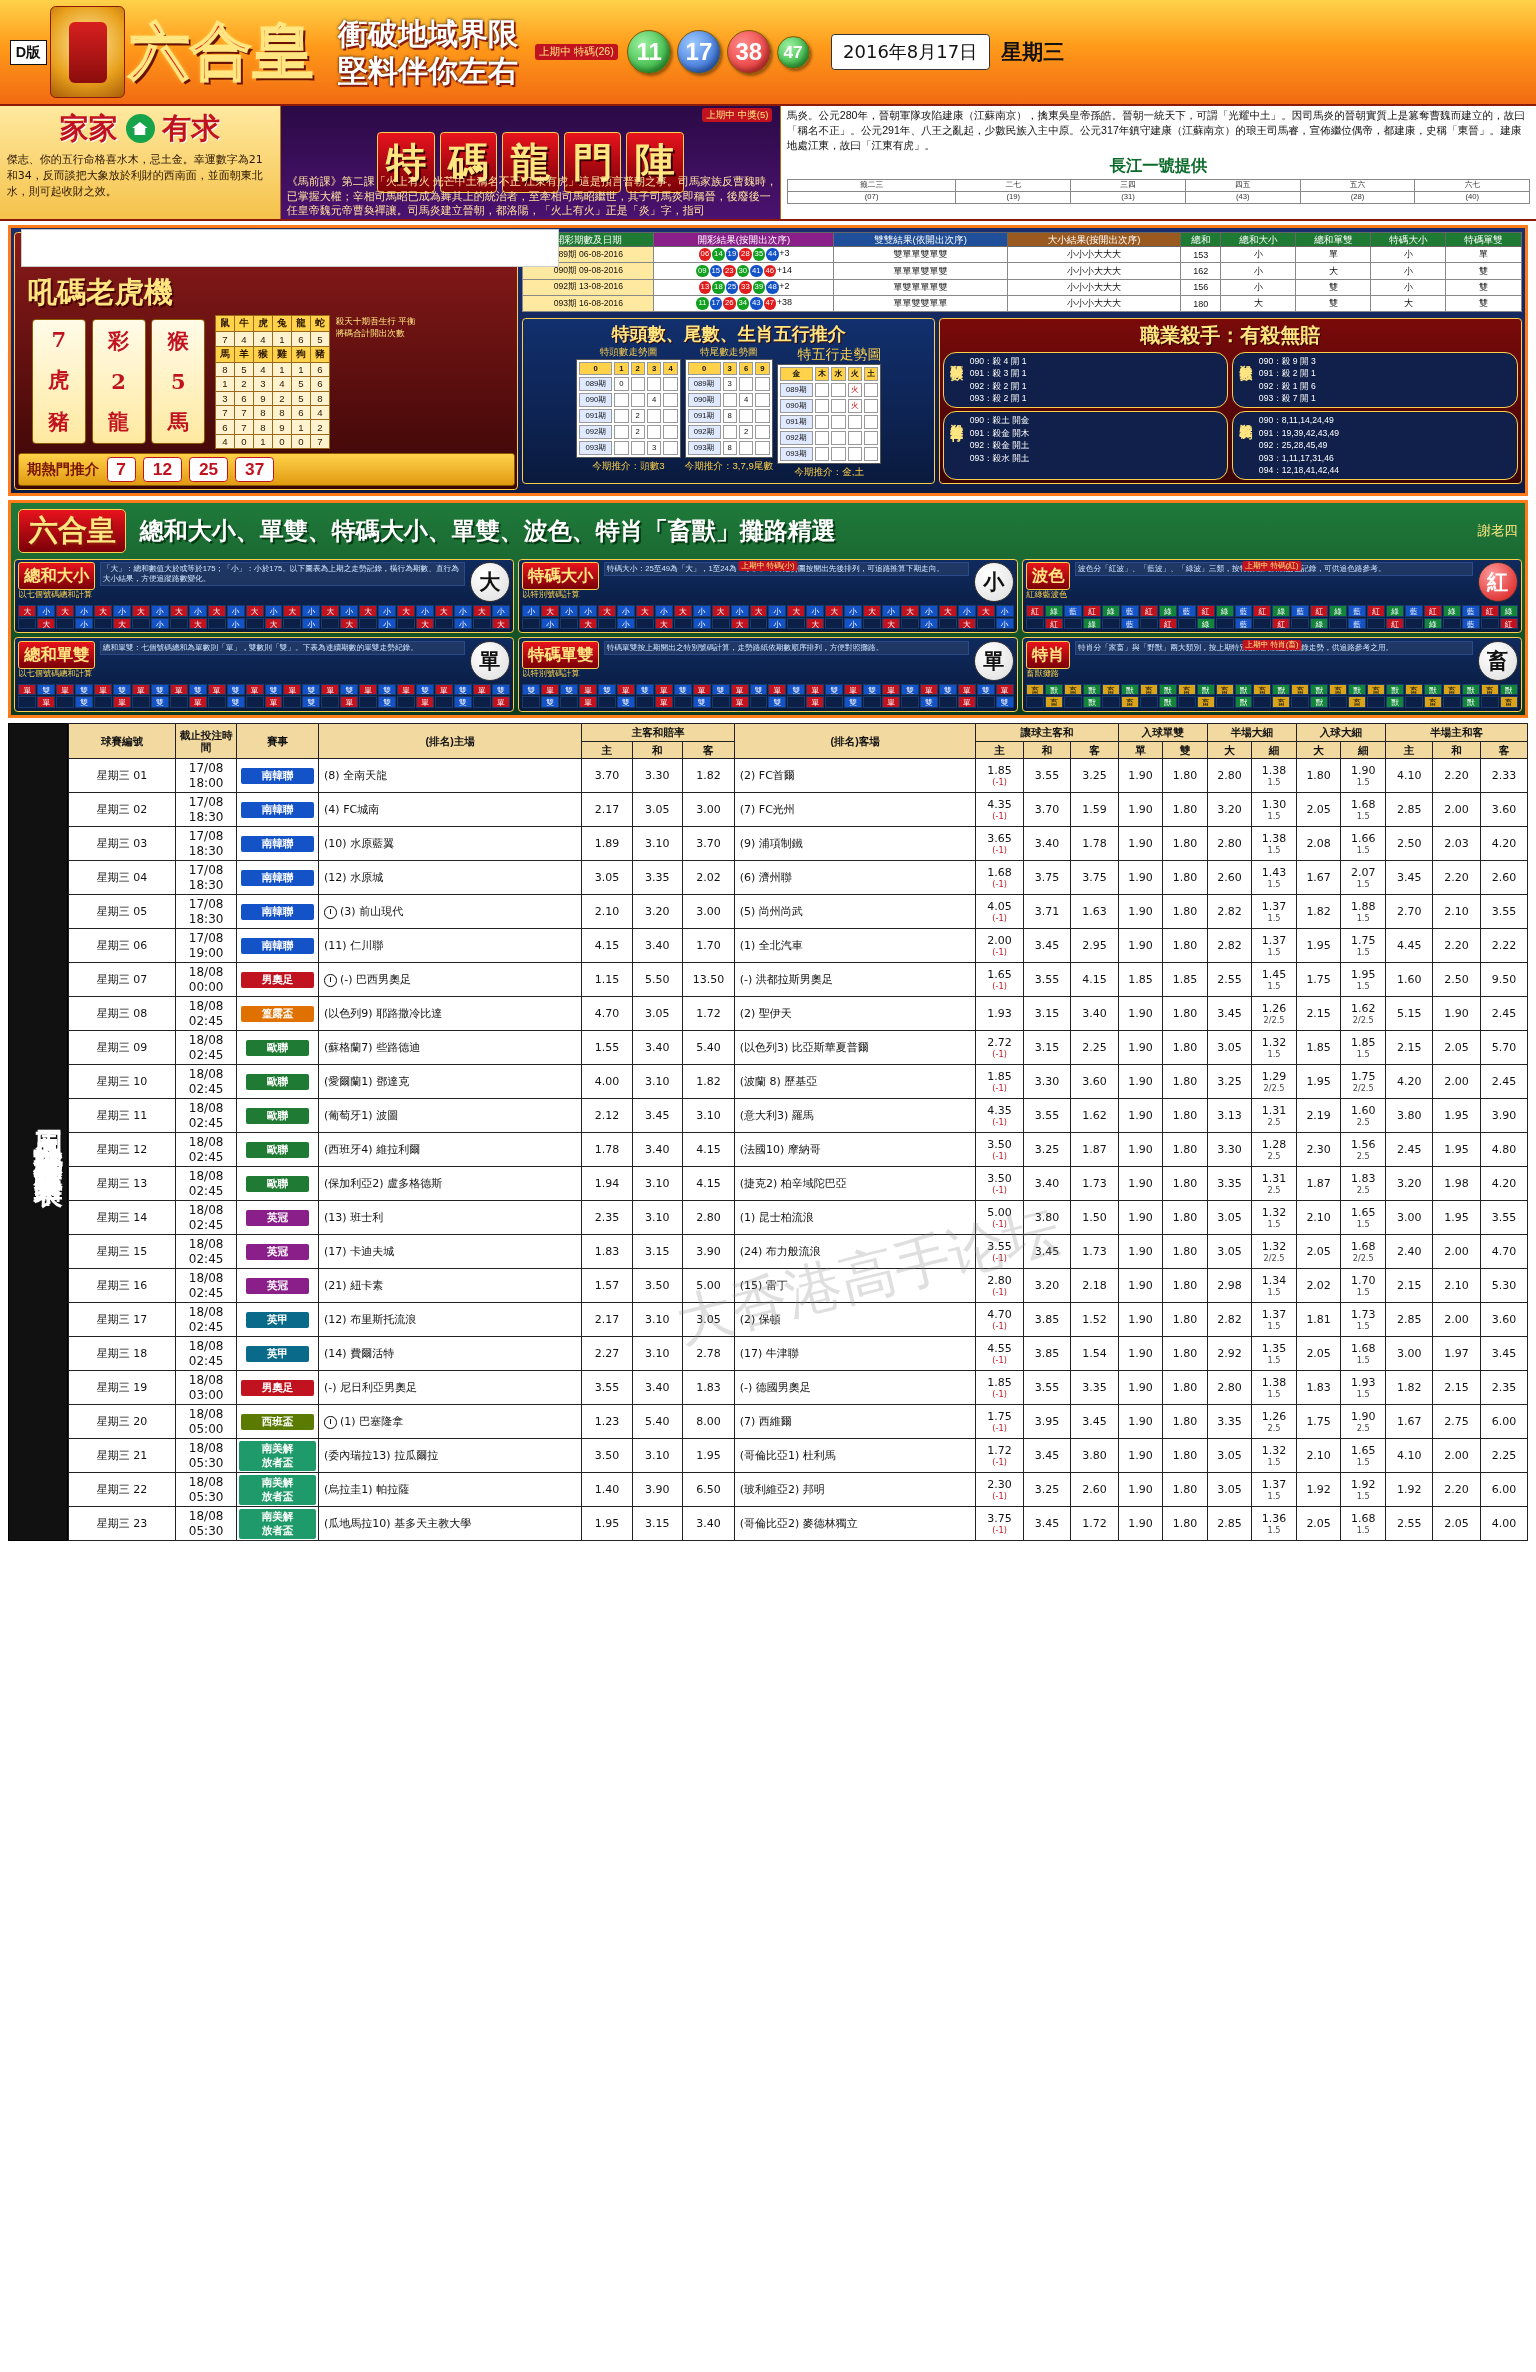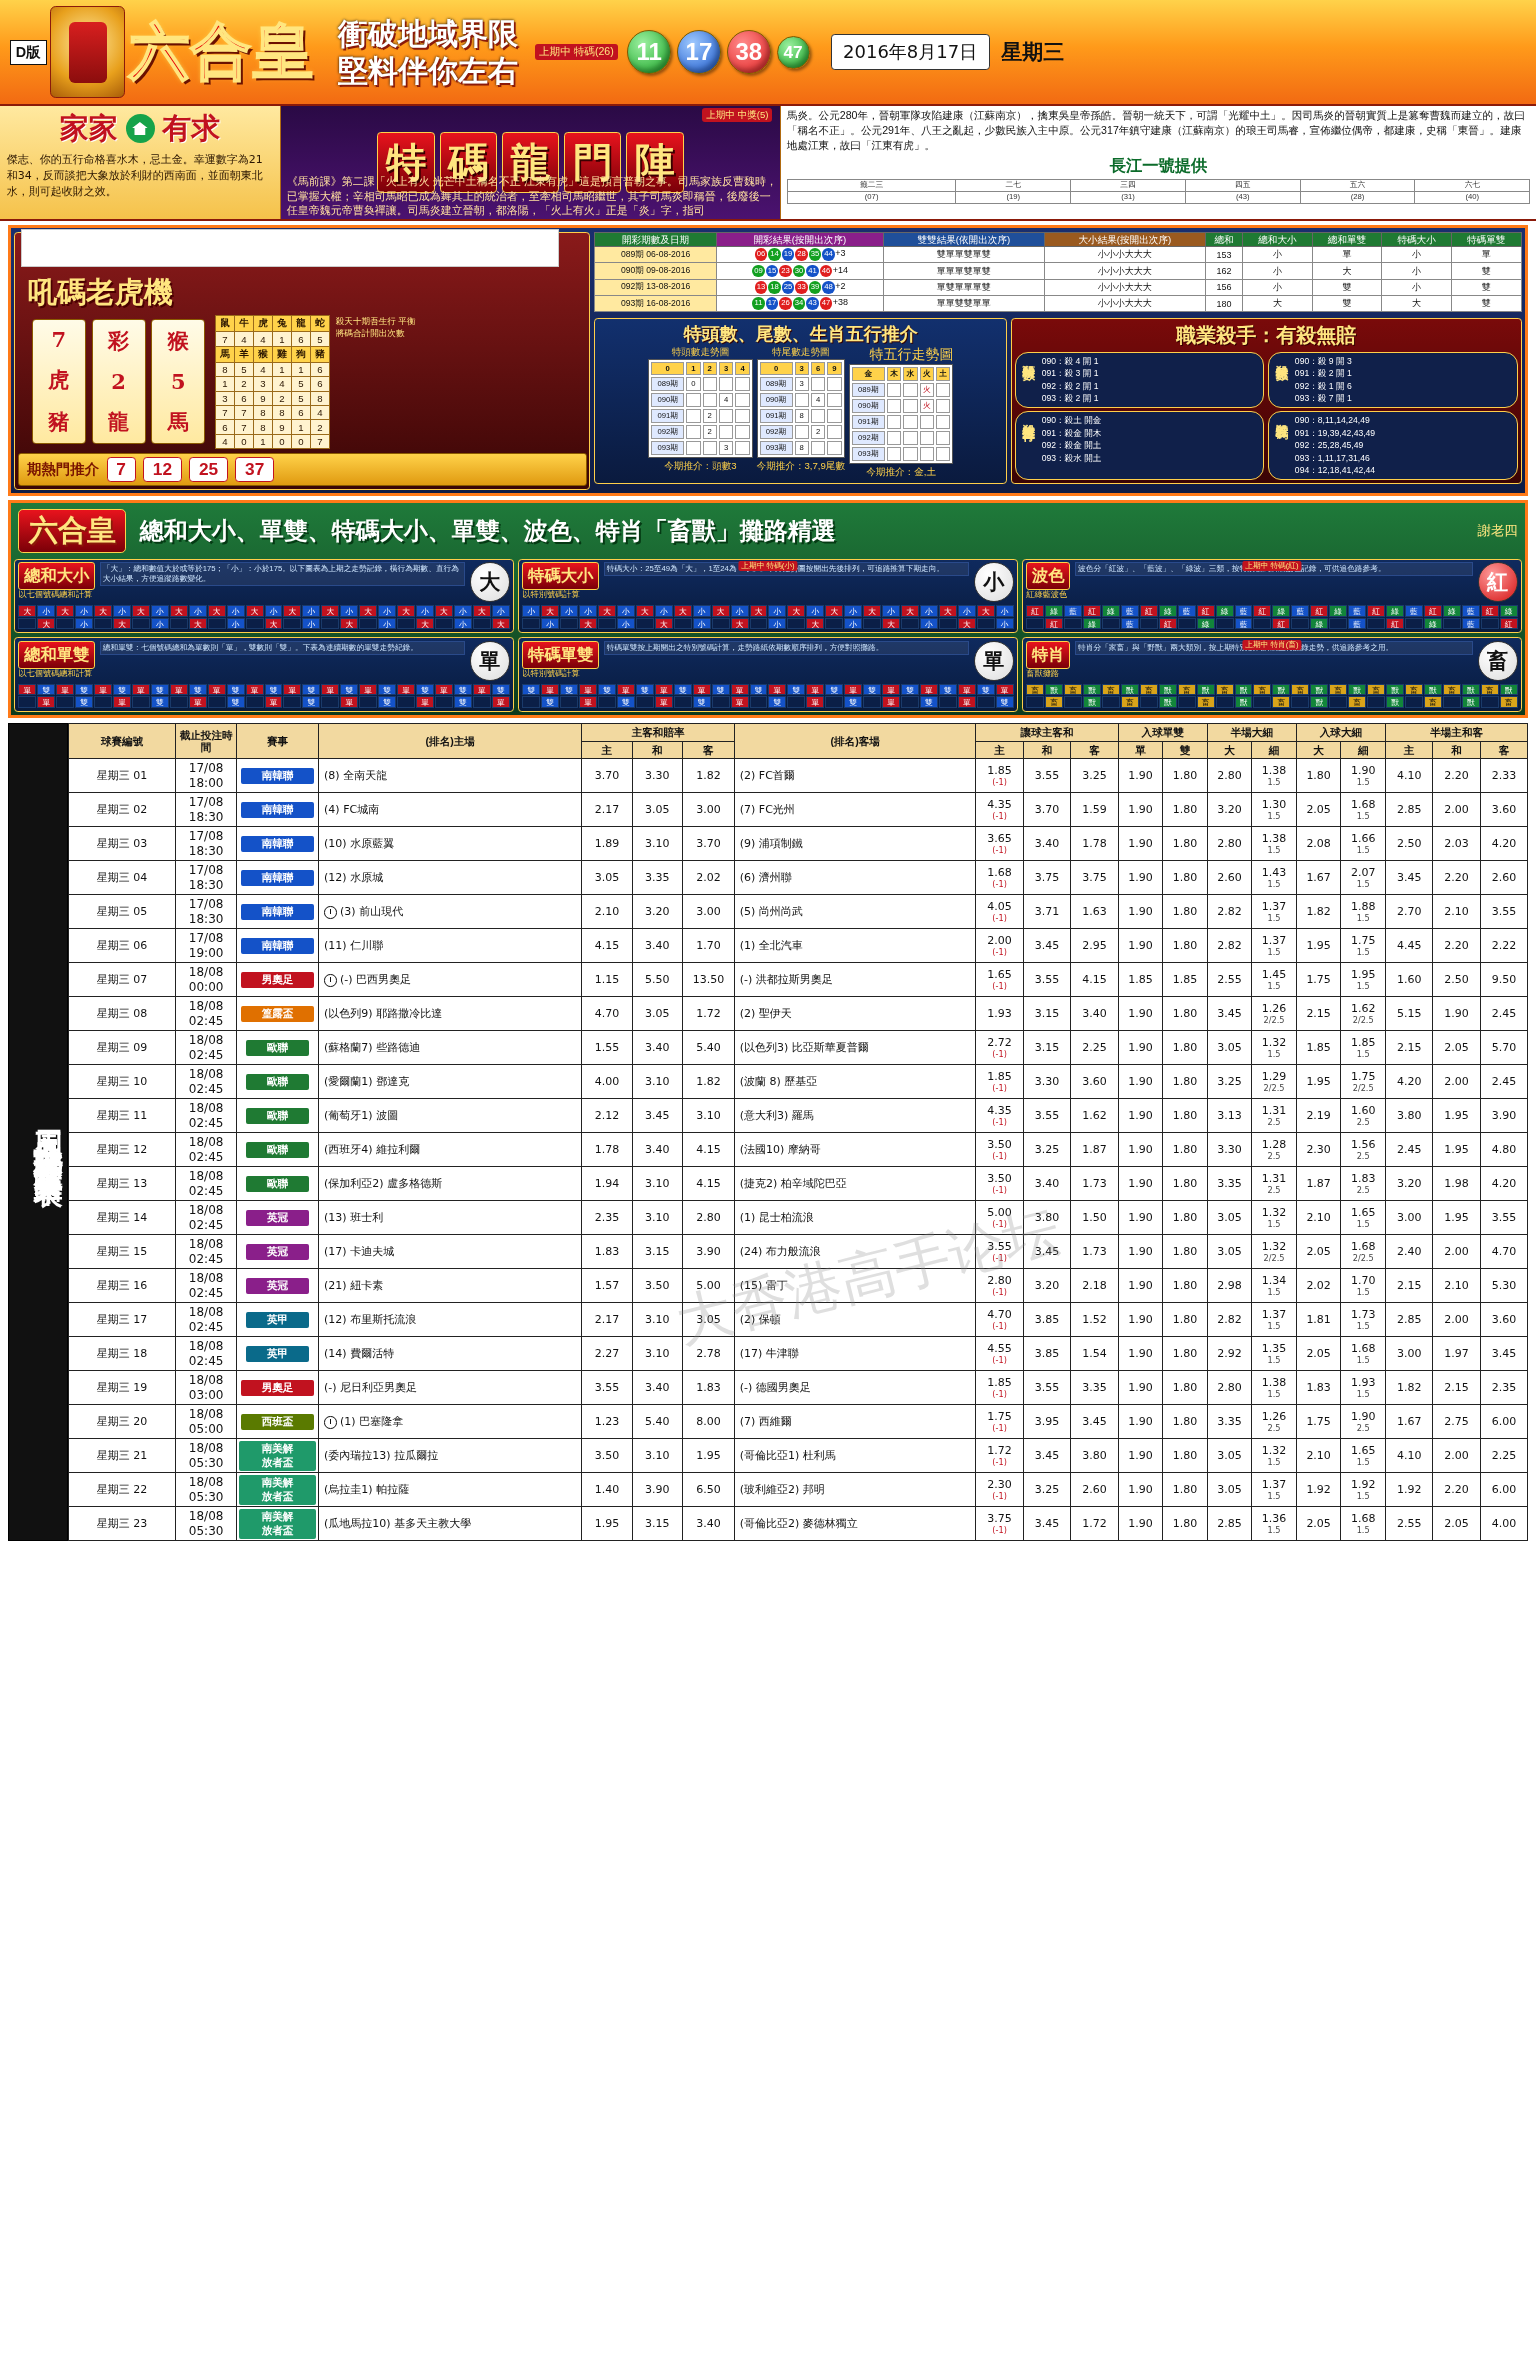--- a/index.html
+++ b/index.html
@@ -182,21 +182,21 @@
   
   .panel {
     margin: 3.8px 7.7px;
     border: 3.8px solid #ff7a18;
     background: linear-gradient(180deg,#1a2f6e,#0e1c45);
     padding: 3.8px;
     position: relative;
   }
   .panel-row { display: flex; gap: 3.8px; }
   .slot {
-    width: 576px;
+    width: 504px;
     background: linear-gradient(180deg,#8a1a1a,#3a0606);
     border: 1.9px solid #ffcf4a;
     border-radius: 3.8px;
     padding: 2.9px;
     position: relative;
   }
   .slot .whitebox {
     position: absolute; left: 5.8px; top: -3.8px; width: 538px; height: 38px;
     background: #fff; border: 1px solid #ccc;
   }

